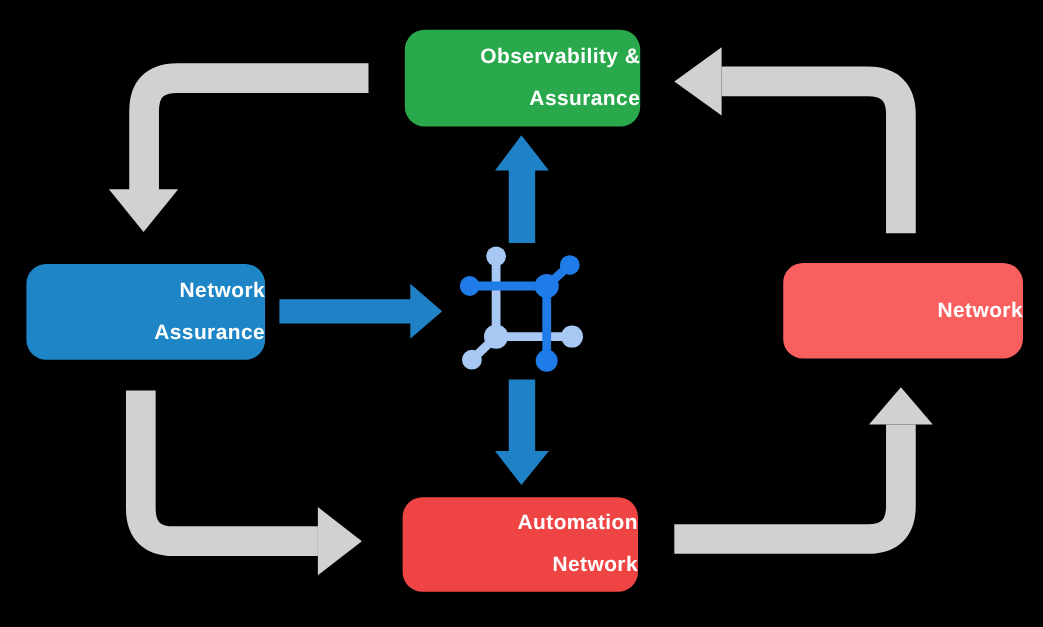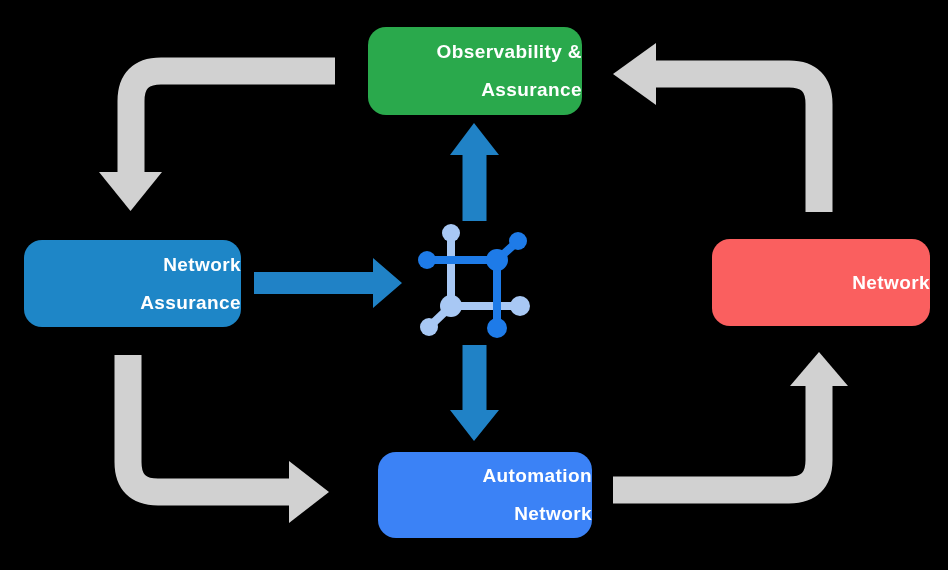--- a/index.html
+++ b/index.html
@@ -106,18 +106,18 @@
 
   <div class="node node-operations" style="background: rgb(30, 134, 199);">
     <span>Network</span>
     <span>Assurance</span>
   </div>
 
   <div class="node node-infrastructure" style="background: rgb(250, 95, 95);">
     <span>Network</span>
   </div>
 
-  <div class="node node-automation" style="background: #3b82f6; margin-left: 12px;">
+  <div class="node node-automation" style="background: #ef4444;">
     <span>Automation</span>
     <span>Network</span>
   </div>
 
 </div>
 
 </body></html>

